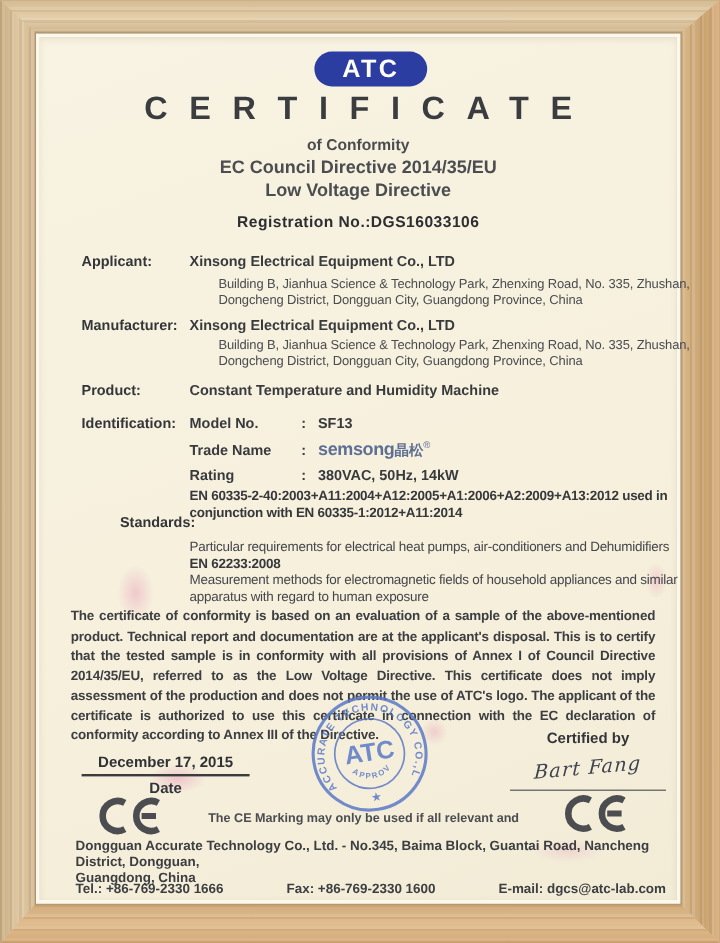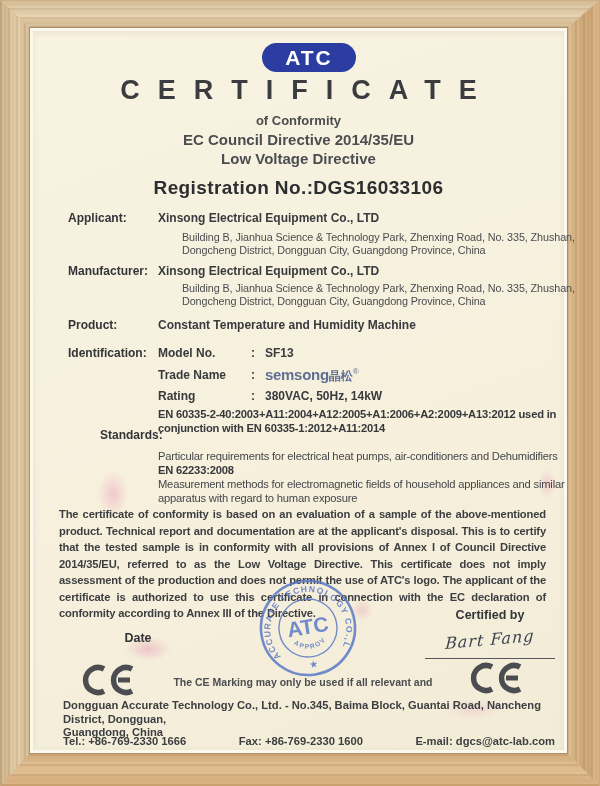--- a/index.html
+++ b/index.html
@@ -33,21 +33,21 @@
 
   
   .logo-pill{left:229px;top:12px;width:94px;height:29px;border-radius:15px;background:#2b3da0;
     display:flex;align-items:center;justify-content:center;}
   .logo-pill span{color:#ffffff;font-weight:bold;font-size:21px;letter-spacing:2px;}
   .cert-title{left:0;top:44px;width:100%;text-align:center;font-weight:bold;font-size:27px;
     letter-spacing:18px;padding-left:18px;box-sizing:border-box;color:#3a3c3f;}
   .of-conformity{left:0;top:82px;width:100%;text-align:center;font-weight:bold;font-size:13px;color:#4a4c4e;}
   .directive{left:0;width:100%;text-align:center;font-weight:bold;font-size:15px;color:#4b4d50;}
   .dir1{top:100px;} .dir2{top:119px;}
-  .registration{left:0;top:146px;width:100%;text-align:center;font-weight:bold;font-size:19px;color:#2c2e31;letter-spacing:.4px;}
+  .registration{left:0;top:146px;width:100%;text-align:center;font-weight:bold;font-size:13px;color:#2c2e31;letter-spacing:.4px;}
 
   
   .flabel{left:35px;font-weight:bold;font-size:12px;color:#333538;}
   .fname{left:125px;font-weight:bold;font-size:12px;color:#383a3d;white-space:nowrap;}
   .faddr{left:125px;font-size:10.8px;color:#4a4c4f;letter-spacing:-.1px;white-space:nowrap;padding-left:24px;}
   .idname{left:125px;font-weight:bold;font-size:12px;color:#383a3d;}
   .idsep{left:218px;font-weight:bold;font-size:12px;color:#383a3d;}
   .idval{left:232px;font-weight:bold;font-size:12px;color:#383a3d;white-space:nowrap;}
   .trade-logo{left:232px;color:#5f6f94;white-space:nowrap;}
   .trade-logo .brand{font-weight:bold;font-size:15px;letter-spacing:-.3px;}
@@ -164,20 +164,21 @@
         <text x="50" y="90" text-anchor="middle" font-size="10" fill="#5b79c7">★</text>
       </svg>
     </div>
 
     <div class="cert-by">Certified by</div>
     <div class="sig-block">
       <span class="sig-text">Bart Fang</span>
     </div>
 
     <div class="date-block">
+      <div class="date-value">December 17, 2015</div>
       <div class="date-label">Date</div>
     </div>
 
     <svg class="ce ce-left" viewBox="0 0 58 32">
       <path d="M 26,5 A 12.5,12.5 0 1 0 26,27" fill="none" stroke="#4b4d50" stroke-width="5.5"></path>
       <path d="M 54,5 A 12.5,12.5 0 1 0 54,27" fill="none" stroke="#4b4d50" stroke-width="5.5"></path>
       <path d="M 40,16 L 52,16" stroke="#4b4d50" stroke-width="5"></path>
     </svg>
     <svg class="ce ce-right" viewBox="0 0 58 32">
       <path d="M 26,5 A 12.5,12.5 0 1 0 26,27" fill="none" stroke="#4b4d50" stroke-width="5.5"></path>

